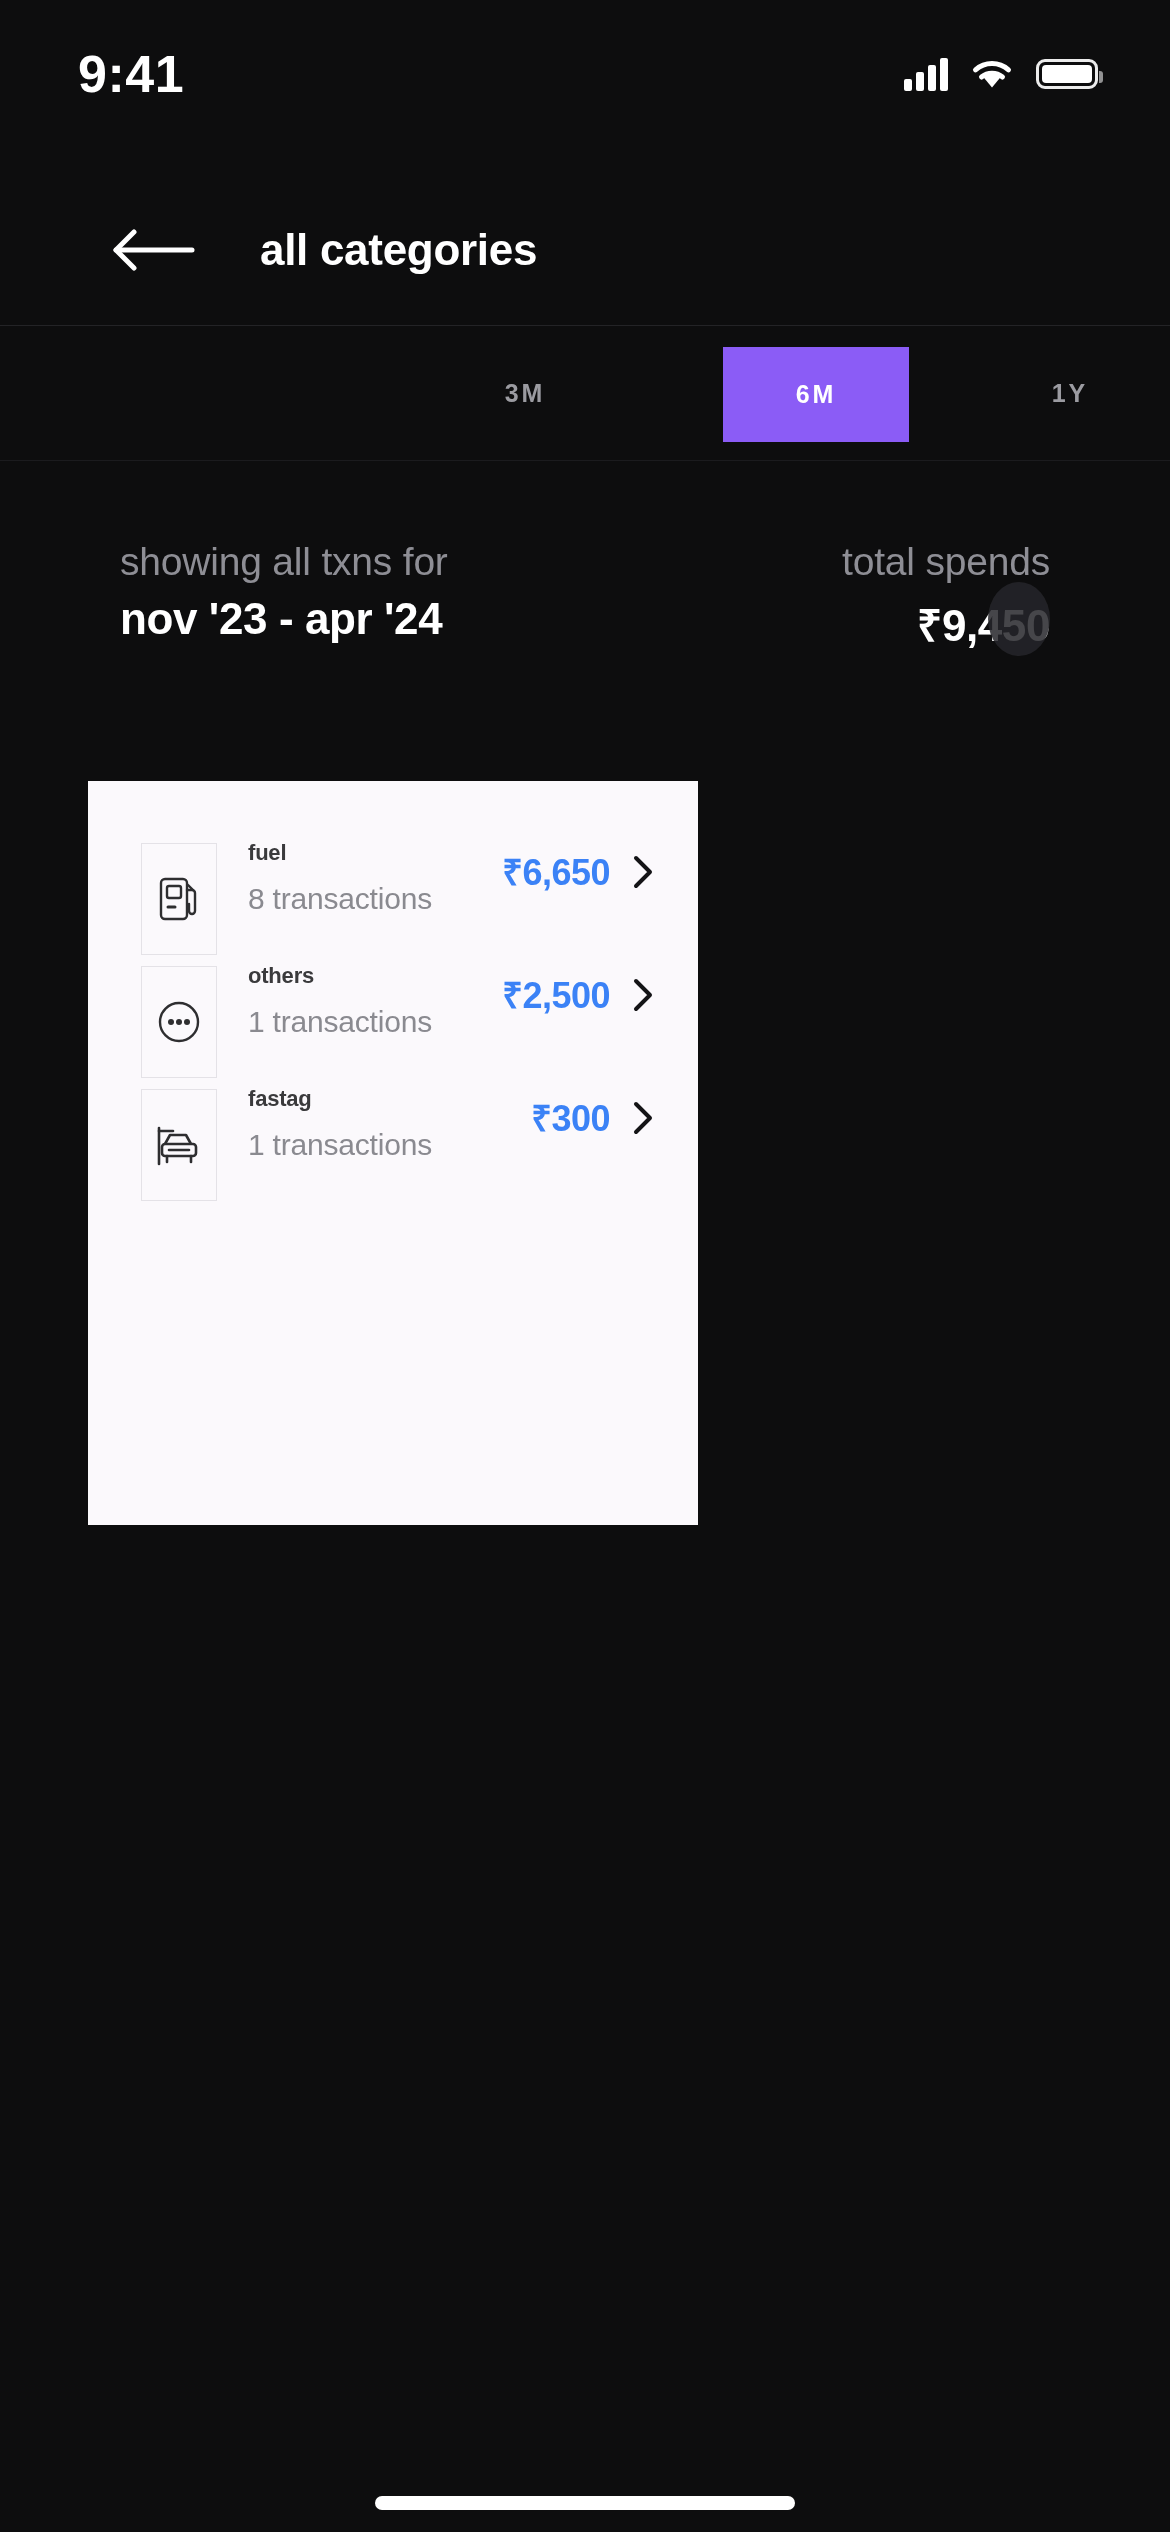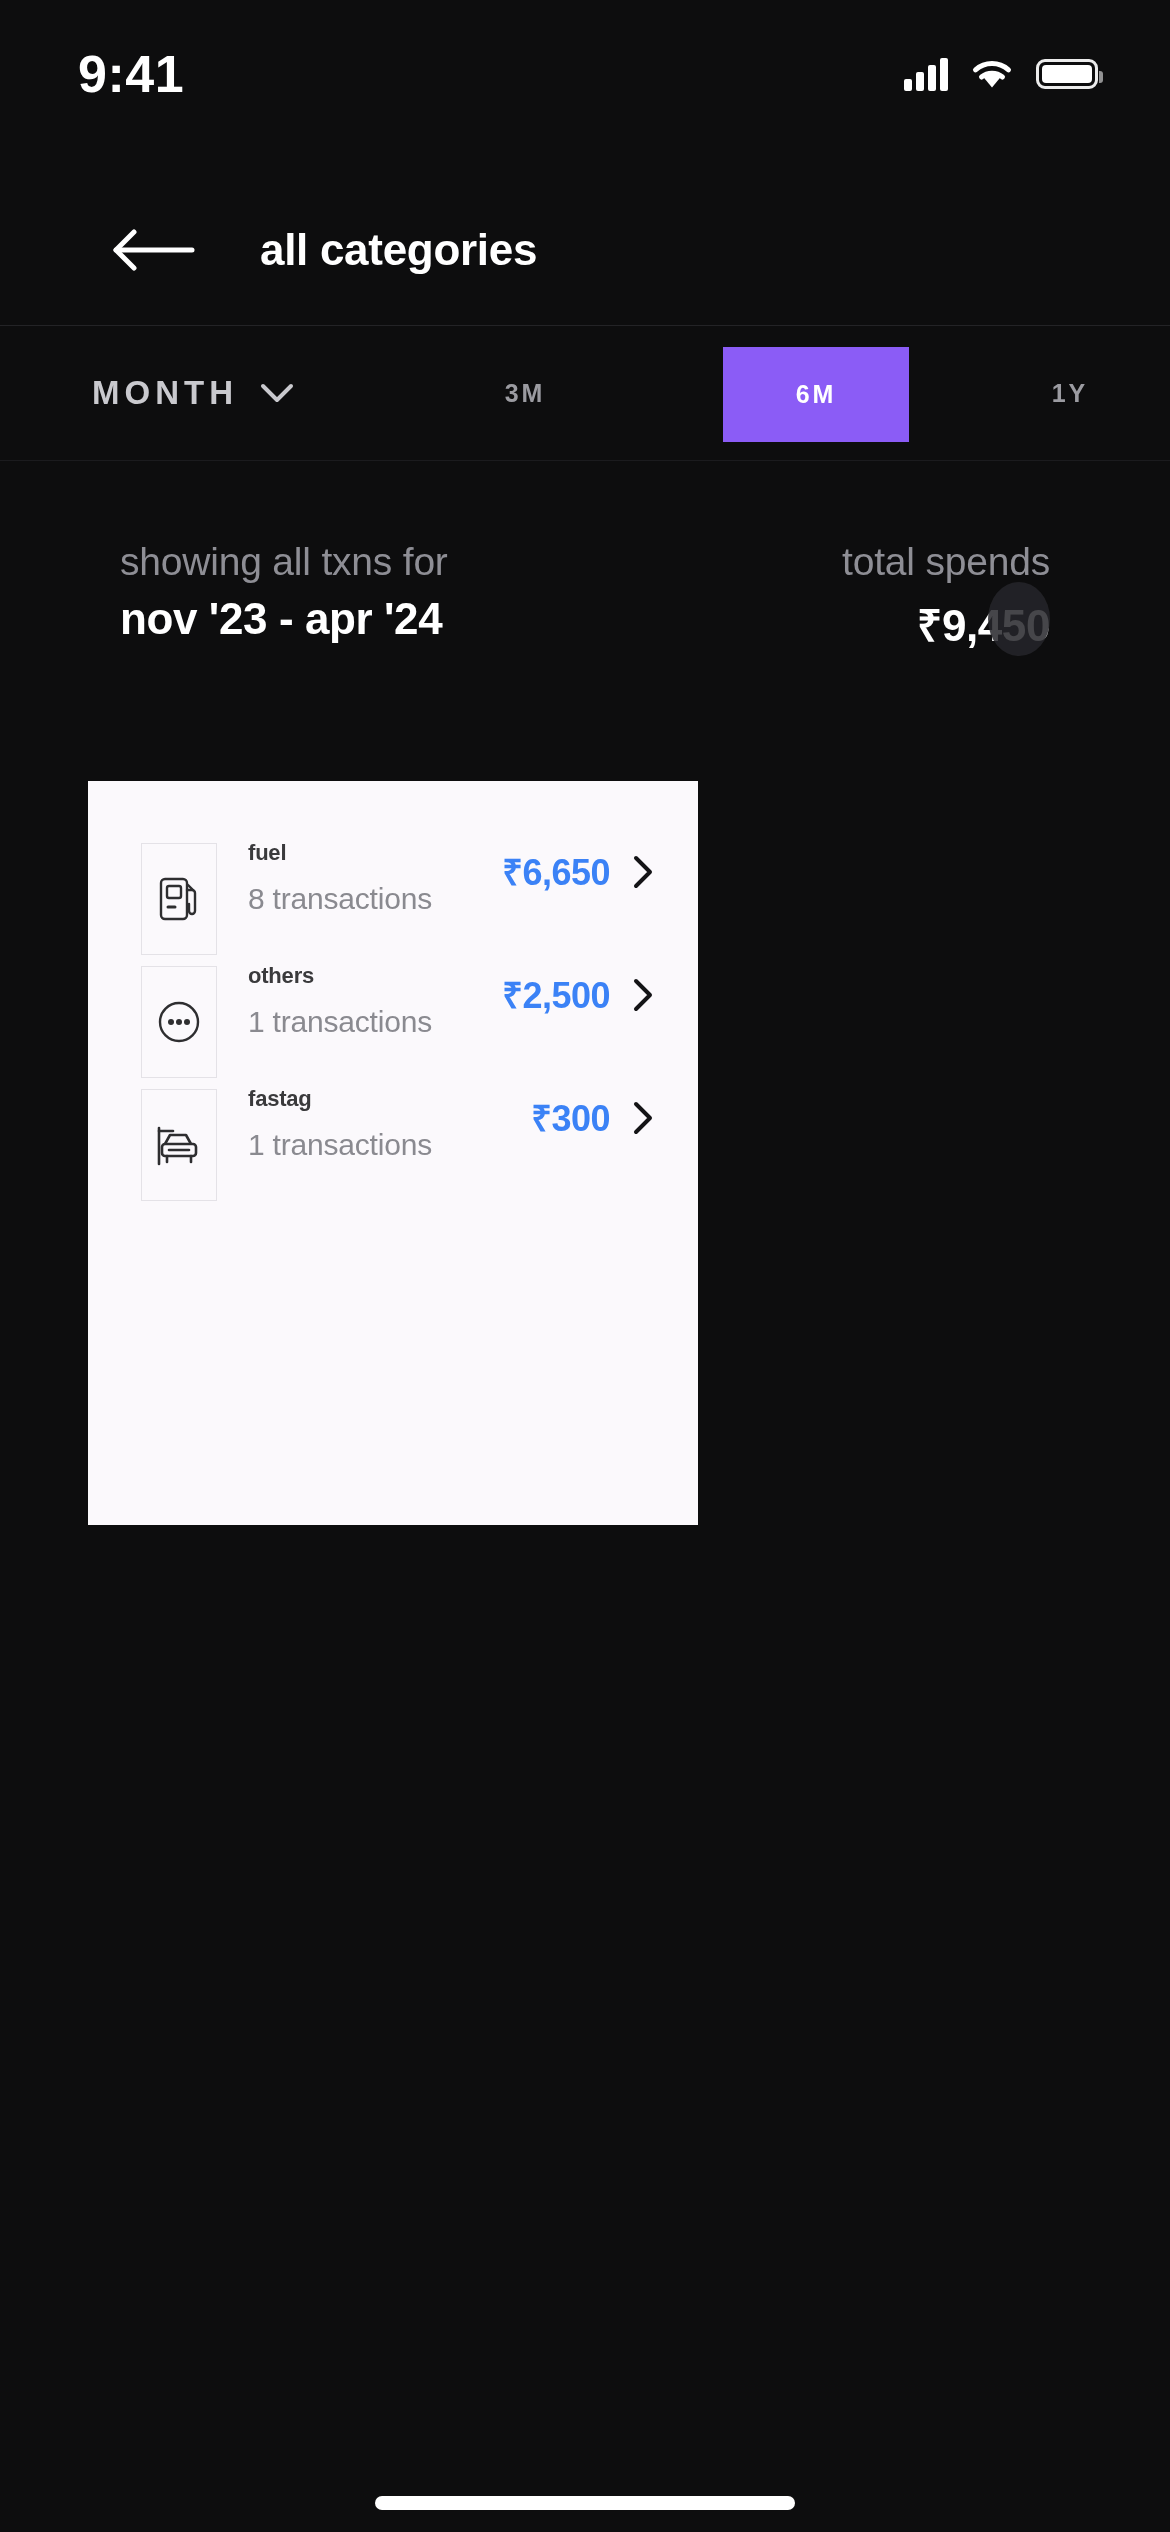--- a/index.html
+++ b/index.html
@@ -157,26 +157,20 @@
   <div class="back-btn">
     <svg viewBox="0 0 96 60" width="96" height="60">
       <path d="M88 30 H12" stroke="#fff" stroke-width="5" stroke-linecap="round"></path>
       <path d="M30 12 L12 30 L30 48" stroke="#fff" stroke-width="5" fill="none" stroke-linecap="round" stroke-linejoin="round"></path>
     </svg>
   </div>
   <div class="nav-title">all categories</div>
 </div>
 
 <div class="filterbar">
-  <div class="filter-month">
-    <span class="lbl">MONTH</span>
-    <svg width="34" height="22" viewBox="0 0 34 22">
-      <path d="M3 4 L17 18 L31 4" stroke="#c9c9ce" stroke-width="4" fill="none" stroke-linecap="round" stroke-linejoin="round"></path>
-    </svg>
-  </div>
   <div class="seg" id="seg-3m">
     <span class="lbl">3M</span>
   </div>
   <div class="seg" id="seg-6m">
     <span class="lbl">6M</span>
   </div>
   <div class="seg" id="seg-1y">
     <span class="lbl">1Y</span>
   </div>
 </div>

